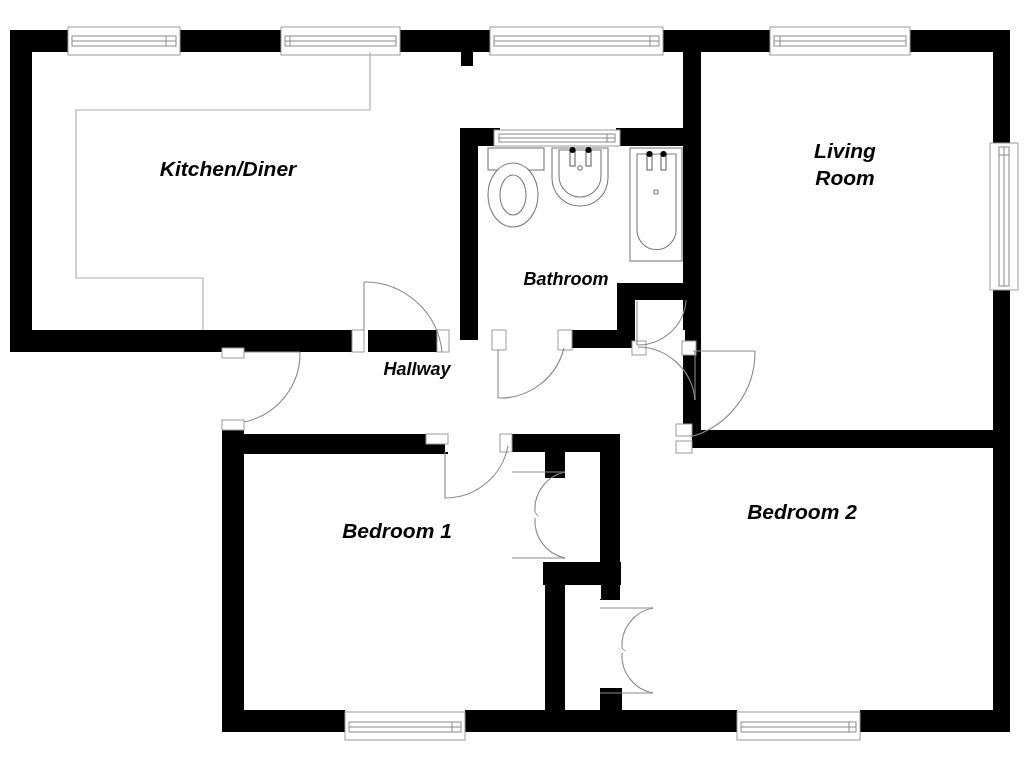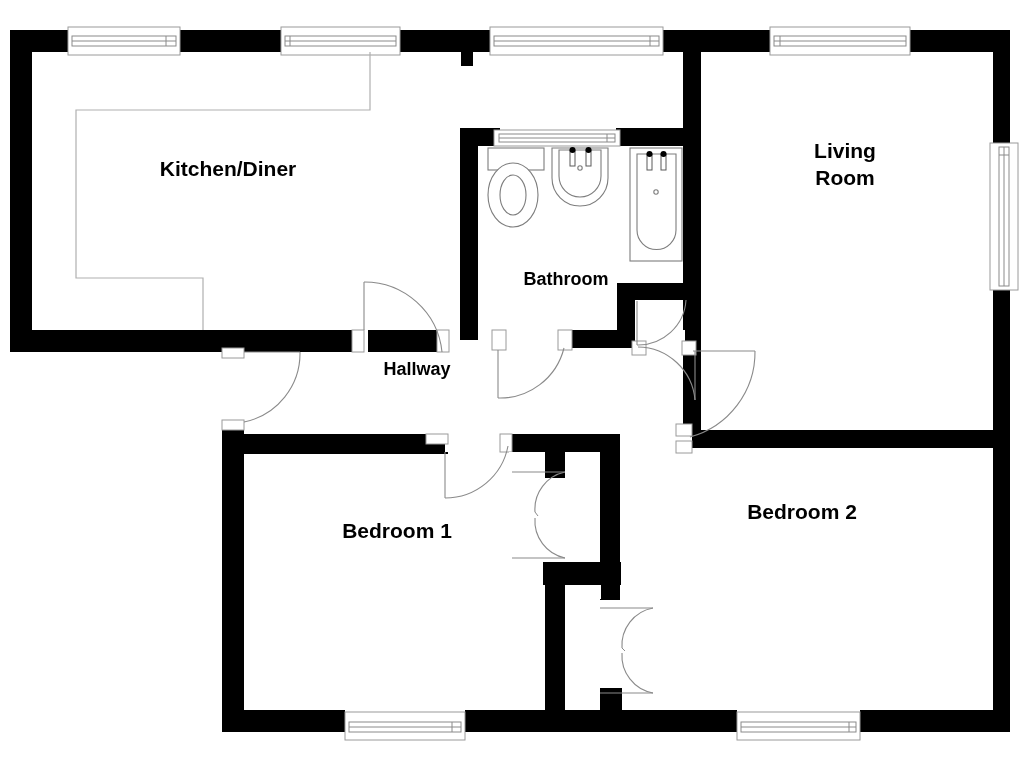--- a/index.html
+++ b/index.html
@@ -12,20 +12,21 @@
     width: 1024px;
     height: 768px;
     font-family: "Liberation Sans", sans-serif;
     overflow: hidden;
   }
   #floorplan-root {
     position: relative;
     width: 1024px;
     height: 768px;
     background: #be185d;
+    font-style: italic;
   }
   svg#plan {
     display: block;
     width: 1024px;
     height: 768px;
   }
   .wall      { fill: #000000; }
   .opening   { fill: #ffffff; }
   .jamb      { fill: #ffffff; stroke: #9a9a9a; stroke-width: 1; }
   .swing     { fill: none; stroke: #8a8a8a; stroke-width: 1.1; }

